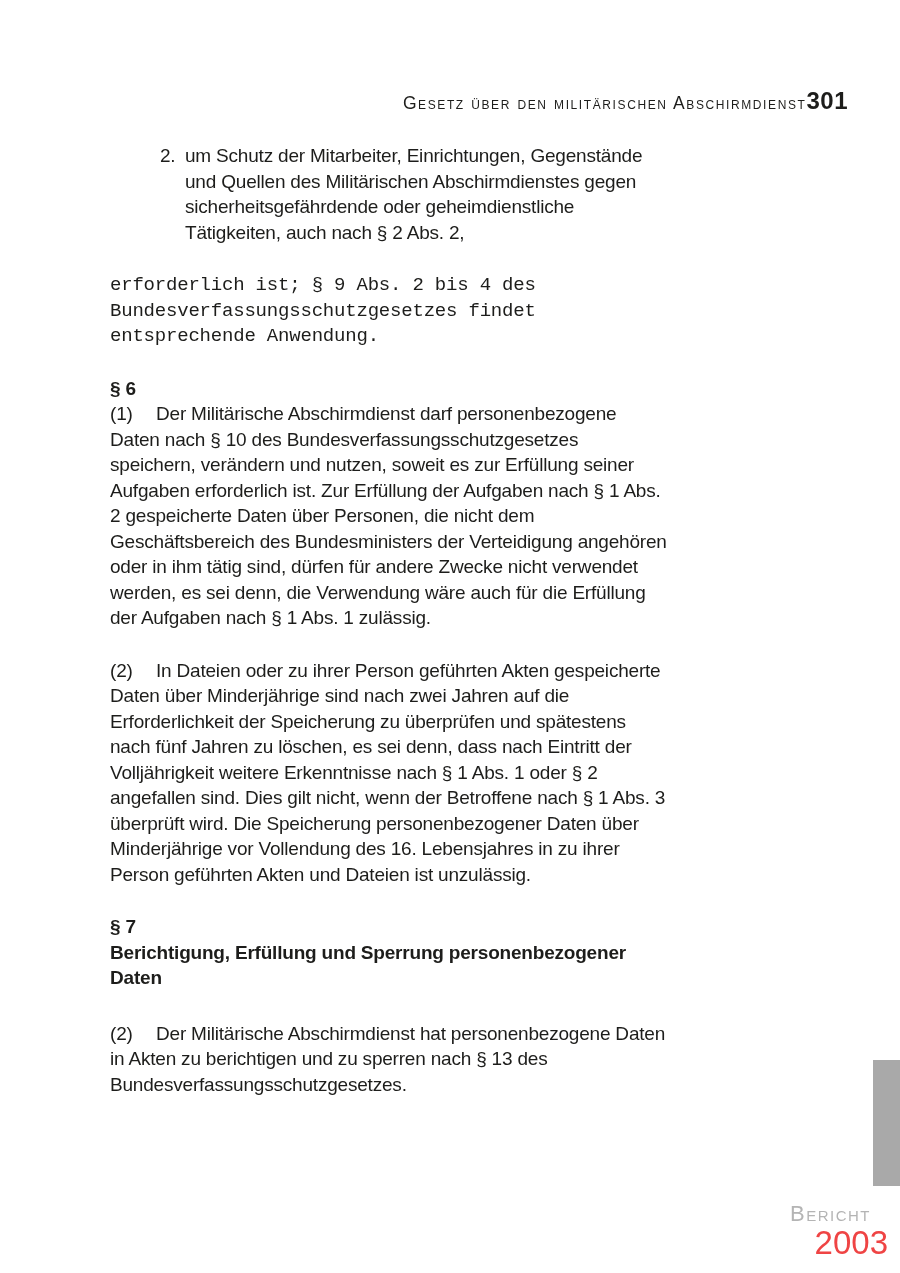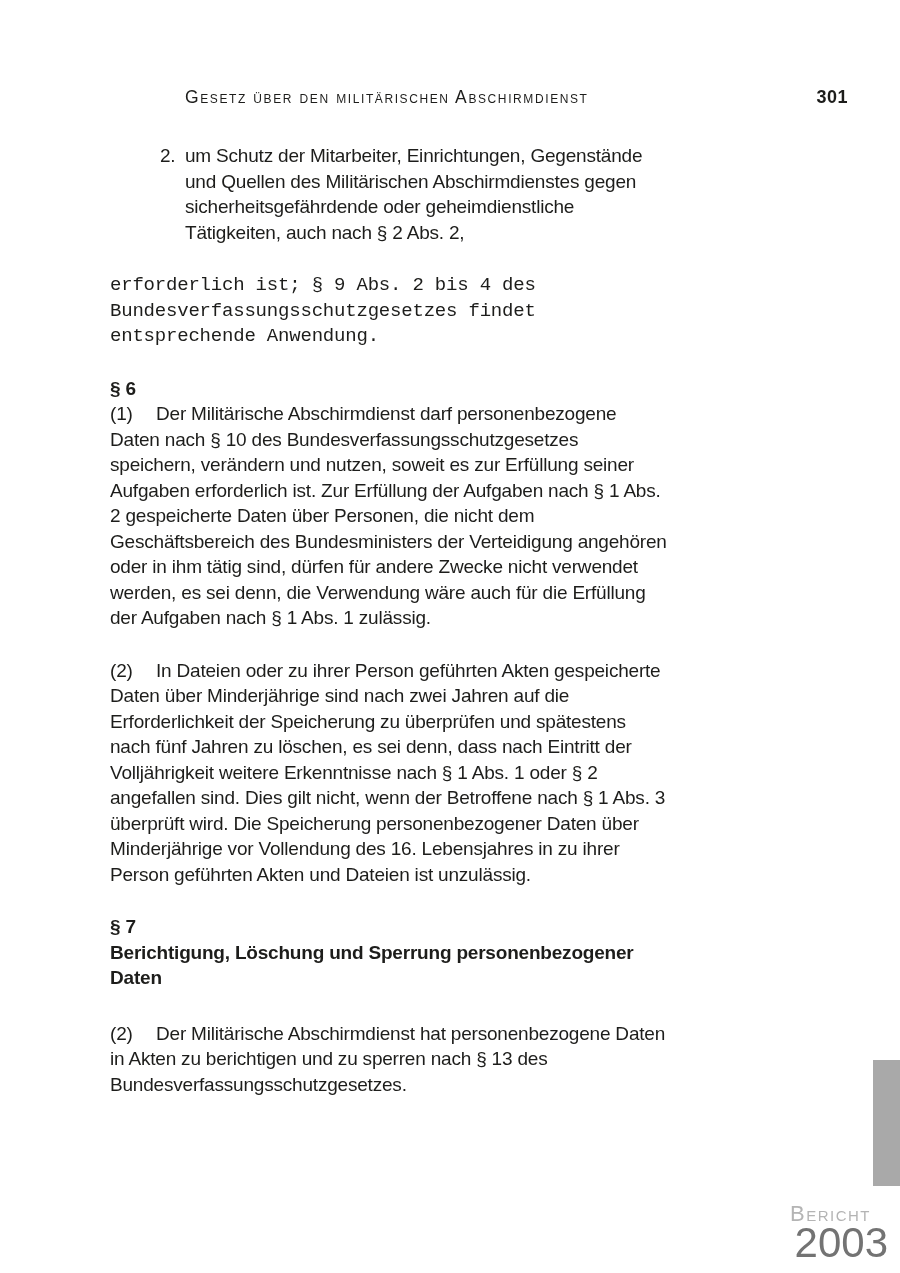--- a/index.html
+++ b/index.html
@@ -20,32 +20,32 @@
     inset: 0;
   }
 
   
   .running-header {
     position: absolute;
     top: 87px;
     left: 185px;
     right: 52px;
     display: flex;
-    justify-content: space-between;
+    justify-content: flex-end;
     align-items: baseline;
   }
   .running-header .doc-title {
     font-variant: small-caps;
     font-size: 17.5px;
     letter-spacing: 1.6px;
     color: #1d1d1b;
   }
   .running-header .page-number {
     font-weight: bold;
-    font-size: 18px;
+    font-size: 24px;
     letter-spacing: 0.5px;
   }
 
   
   .text-column {
     position: absolute;
     left: 110px;
     top: 143px;
     width: 564px;
     font-size: 19px;
@@ -108,23 +108,23 @@
   .report-mark .report-label {
     font-variant: small-caps;
     font-size: 22px;
     letter-spacing: 1.5px;
     color: #b4b4b4;
     line-height: 20px;
     display: block;
     margin-right: 17px;
   }
   .report-mark .report-year {
-    font-size: 42px;
+    font-size: 33px;
     line-height: 38px;
-    color: #737373;
+    color: #ef4444;
     display: block;
     letter-spacing: 0px;
   }
 </style>
 </head>
 <body>
 
 <div class="page">
 
   <div class="running-header">
@@ -141,21 +141,21 @@
 
     <p class="plain-paragraph">erforderlich ist; § 9 Abs. 2 bis 4 des Bundesverfassungsschutzgesetzes findet entsprechende Anwendung.</p>
 
     <p class="section-number">§ 6</p>
 
     <p class="law-paragraph"><span class="para-label">(1)</span><span>Der Militärische Abschirmdienst darf personenbezogene Daten nach § 10 des Bundesverfassungsschutzgesetzes speichern, verändern und nutzen, soweit es zur Erfüllung seiner Aufgaben erforderlich ist. Zur Erfüllung der Aufgaben nach § 1 Abs. 2 gespeicherte Daten über Personen, die nicht dem Geschäftsbereich des Bundesministers der Verteidigung angehören oder in ihm tätig sind, dürfen für andere Zwecke nicht verwendet werden, es sei denn, die Verwendung wäre auch für die Erfüllung der Aufgaben nach § 1 Abs. 1 zulässig.</span></p>
 
     <p class="law-paragraph"><span class="para-label">(2)</span><span>In Dateien oder zu ihrer Person geführten Akten gespeicherte Daten über Minderjährige sind nach zwei Jahren auf die Erforderlichkeit der Speicherung zu überprüfen und spätestens nach fünf Jahren zu löschen, es sei denn, dass nach Eintritt der Volljährigkeit weitere Erkenntnisse nach § 1 Abs. 1 oder § 2 angefallen sind. Dies gilt nicht, wenn der Betroffene nach § 1 Abs. 3 überprüft wird. Die Speicherung personenbezogener Daten über Minderjährige vor Vollendung des 16. Lebensjahres in zu ihrer Person geführten Akten und Dateien ist unzulässig.</span></p>
 
     <p class="section-number">§ 7</p>
-    <p class="section-title">Berichtigung, Löschung und Sperrung personenbezogener Daten</p>
+    <p class="section-title">Berichtigung, Erfüllung und Sperrung personenbezogener Daten</p>
 
 
     <p class="law-paragraph"><span class="para-label">(2)</span><span>Der Militärische Abschirmdienst hat personenbezogene Daten in Akten zu berichtigen und zu sperren nach § 13 des Bundesverfassungsschutzgesetzes.</span></p>
 
   </div>
 
   <div class="register-tab"></div>
 
   <div class="report-mark">
     <span class="report-label">Bericht</span>

